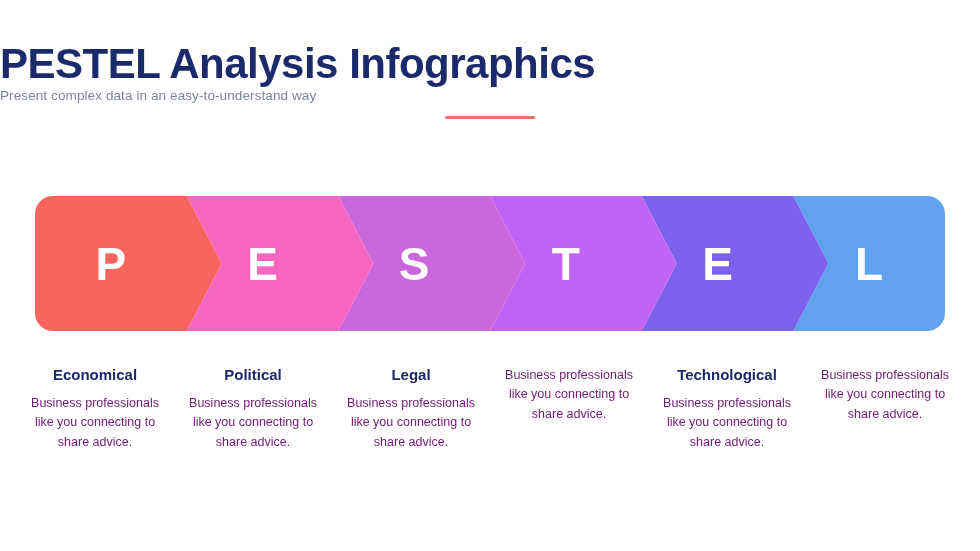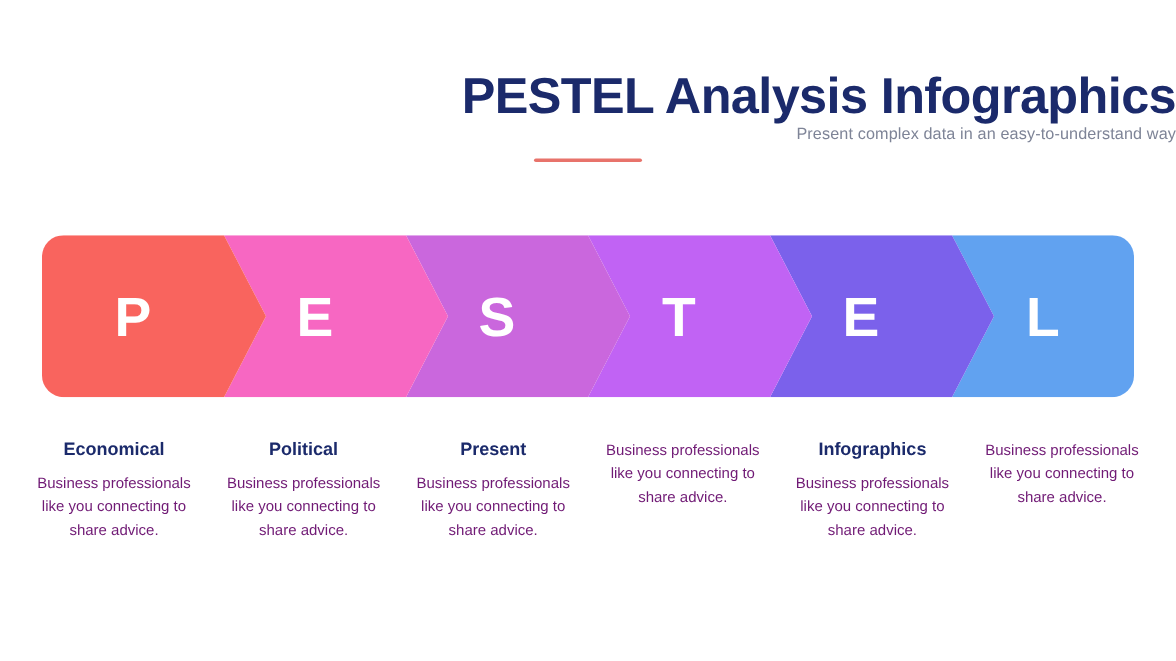--- a/index.html
+++ b/index.html
@@ -5,21 +5,21 @@
   * { margin:0; padding:0; box-sizing:border-box; }
   html, body {
     width:980px; height:551px;
     background:#ffffff;
     font-family:"Liberation Sans", sans-serif;
     overflow:hidden;
   }
   .page { position:relative; width:980px; height:551px; background:#ffffff; }
 
   
-  .header { position:absolute; top:56px; left:0; width:980px; text-align:right; }
+  .header { position:absolute; top:40px; left:0; width:980px; text-align:left; }
   .title {
     font-size:42px; font-weight:bold; letter-spacing:-0.5px;
     color:#1b2a6b; line-height:1.15;
   }
   .subtitle {
     margin-top:0; font-size:13.5px; color:#7e8497; letter-spacing:0.1px;
   }
   .accent-rule {
     margin:13px auto 0; width:90px; height:3px; border-radius:2px;
     background:#e8736b;
@@ -90,28 +90,28 @@
   <div class="captions" id="captions">
       <div class="caption-col">
         <div class="caption-title">Economical</div>
         <div class="caption-body">Business professionals like you connecting to share advice.</div>
       </div>
       <div class="caption-col">
         <div class="caption-title">Political</div>
         <div class="caption-body">Business professionals like you connecting to share advice.</div>
       </div>
       <div class="caption-col">
-        <div class="caption-title">Present</div>
+        <div class="caption-title">Legal</div>
         <div class="caption-body">Business professionals like you connecting to share advice.</div>
       </div>
       <div class="caption-col">
         <div class="caption-body">Business professionals like you connecting to share advice.</div>
       </div>
       <div class="caption-col">
-        <div class="caption-title">Infographics</div>
+        <div class="caption-title">Technological</div>
         <div class="caption-body">Business professionals like you connecting to share advice.</div>
       </div>
       <div class="caption-col">
         <div class="caption-body">Business professionals like you connecting to share advice.</div>
       </div>
     </div>
 
 </div>
 
 </body></html>

